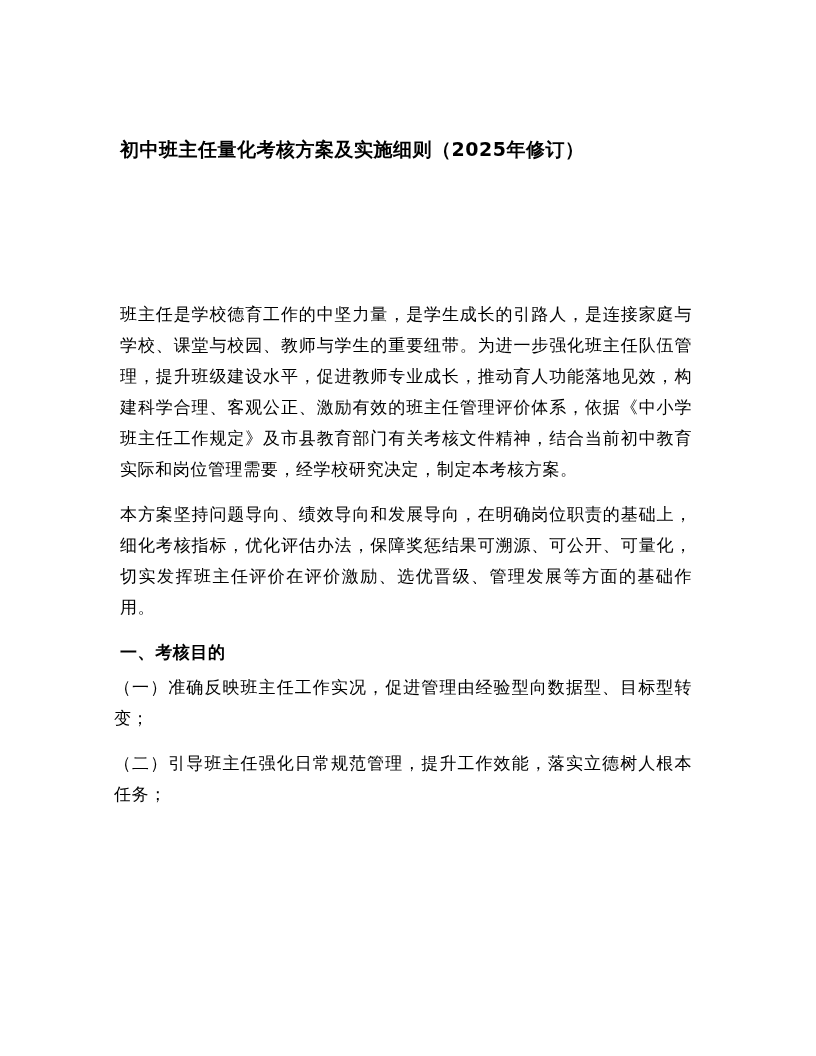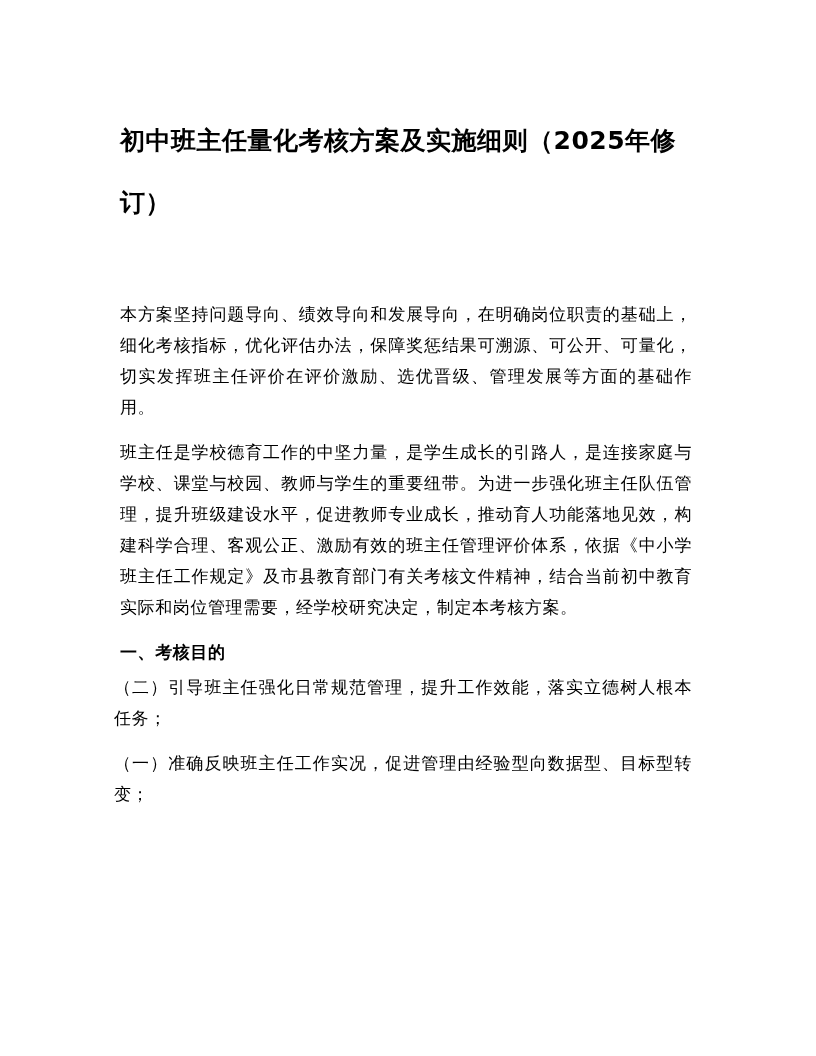--- a/index.html
+++ b/index.html
@@ -17,26 +17,26 @@
     }
     .page {
       position: absolute;
       left: 120px;
       top: 0;
       width: 572px;
     }
     .doc-title {
       position: absolute;
       left: 0;
-      top: 110px;
+      top: 118px;
       width: 580px;
       margin: 0;
       font-family: "DejaVu Sans", "Liberation Sans", sans-serif;
       font-weight: bold;
-      font-size: 25px;
+      font-size: 19px;
       line-height: 62px;
       letter-spacing: 0.5px;
     }
     .body-block {
       position: absolute;
       left: 0;
       top: 299px;
       width: 572px;
     }
     .para {
@@ -62,20 +62,20 @@
       letter-spacing: 0.6px;
     }
   </style>
 </head>
 <body>
 
 <div class="page">
   <h1 class="doc-title">初中班主任量化考核方案及实施细则（2025年修订）</h1>
 
   <div class="body-block">
+    <p class="para">班主任是学校德育工作的中坚力量，是学生成长的引路人，是连接家庭与学校、课堂与校园、教师与学生的重要纽带。为进一步强化班主任队伍管理，提升班级建设水平，促进教师专业成长，推动育人功能落地见效，构建科学合理、客观公正、激励有效的班主任管理评价体系，依据《中小学班主任工作规定》及市县教育部门有关考核文件精神，结合当前初中教育实际和岗位管理需要，经学校研究决定，制定本考核方案。</p>
     <p class="para">本方案坚持问题导向、绩效导向和发展导向，在明确岗位职责的基础上，细化考核指标，优化评估办法，保障奖惩结果可溯源、可公开、可量化，切实发挥班主任评价在评价激励、选优晋级、管理发展等方面的基础作用。</p>
-    <p class="para">班主任是学校德育工作的中坚力量，是学生成长的引路人，是连接家庭与学校、课堂与校园、教师与学生的重要纽带。为进一步强化班主任队伍管理，提升班级建设水平，促进教师专业成长，推动育人功能落地见效，构建科学合理、客观公正、激励有效的班主任管理评价体系，依据《中小学班主任工作规定》及市县教育部门有关考核文件精神，结合当前初中教育实际和岗位管理需要，经学校研究决定，制定本考核方案。</p>
 
     <h2 class="section-heading">一、考核目的</h2>
+    <p class="list-item">（一）准确反映班主任工作实况，促进管理由经验型向数据型、目标型转变；</p>
     <p class="list-item">（二）引导班主任强化日常规范管理，提升工作效能，落实立德树人根本任务；</p>
-    <p class="list-item">（一）准确反映班主任工作实况，促进管理由经验型向数据型、目标型转变；</p>
   </div>
 </div>
 
 </body></html>

